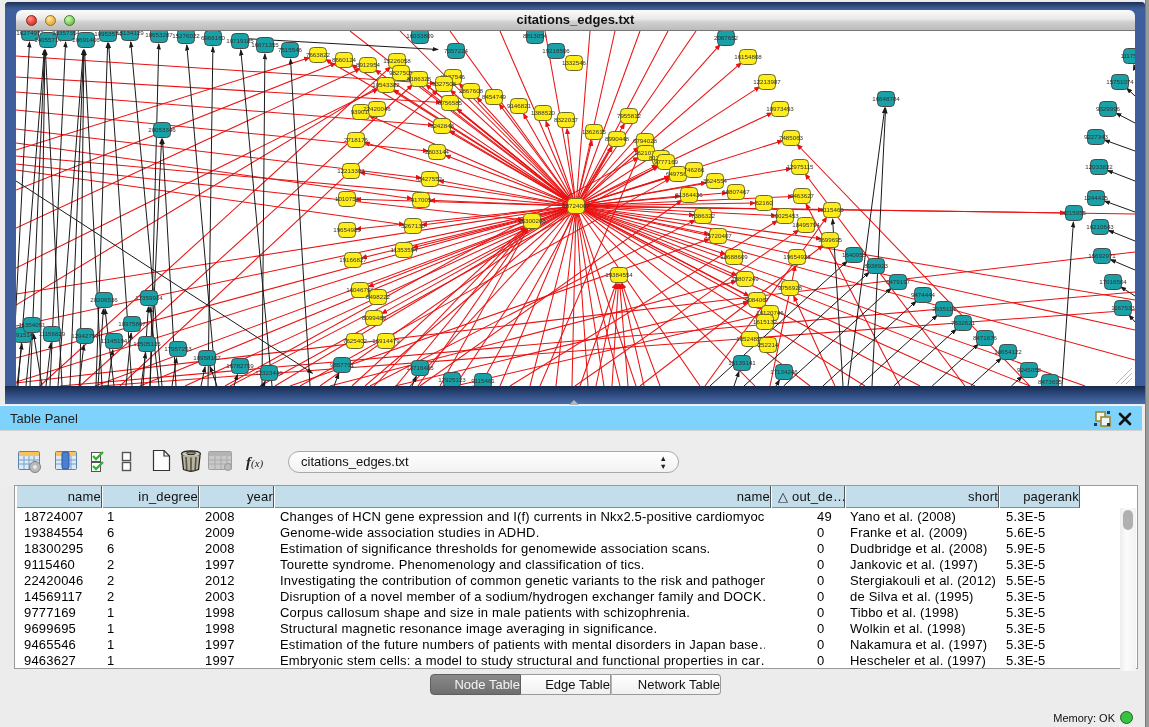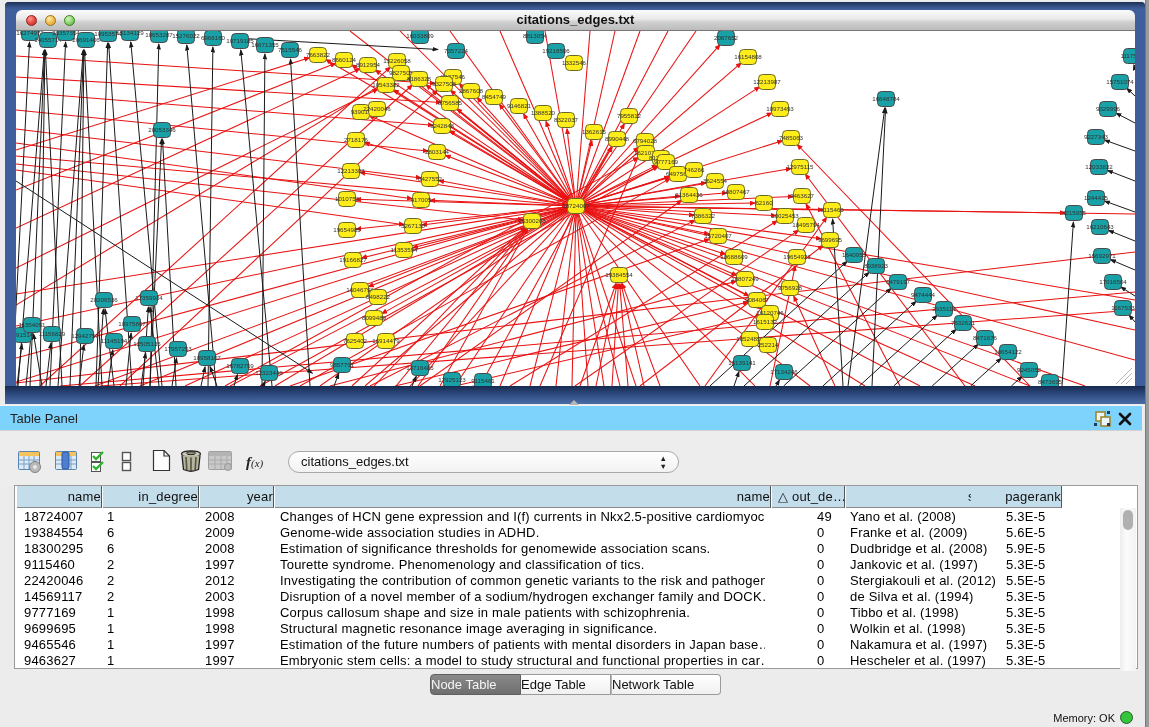--- a/index.html
+++ b/index.html
@@ -25,26 +25,26 @@
 #thead{position:absolute;left:2px;top:0;width:1105px;height:23px;background:#fff}
 #thead span{position:absolute;top:0;height:22px;line-height:22px;border-bottom:1px solid #8a8a8a;text-align:right;text-indent:14px;font-size:13px;letter-spacing:.2px;color:#111;border-right:1px solid #555;overflow:hidden;white-space:nowrap;background:#c3ddeb}
 #tbody{position:absolute;left:2px;top:23px;width:1103px;height:160px;overflow:hidden}
 .tr{position:relative;height:16px;line-height:16px;font-size:13px;letter-spacing:.2px;color:#000;white-space:nowrap}
 .tr span{position:absolute;top:0;height:16px;overflow:hidden}
 .c0{left:7px;width:79px}.c1{left:90px;width:95px}.c2{left:188px;width:72px}
 .c3{left:263px;width:485px}.c4{left:800px;width:72px}.c5{left:833px;width:153px}
 .c6{left:989px;width:92px}
 #h0{left:0;width:85px;background:#e2e2e2}#h1{left:86px;width:96px}#h2{left:183px;width:74px}
 #h3{left:258px;width:496px}#h4{left:755px;width:73px}#h5{left:829px;width:153px}
-#h6{left:954px;width:91px}
+#h6{left:983px;width:80px}
 #h4{text-align:left!important;text-indent:6px!important}
 #vscroll{position:absolute;right:1px;top:22px;width:16px;height:163px;background:linear-gradient(90deg,#ededed,#fbfbfb 40%,#f2f2f2)}
 #vthumb{position:absolute;left:3px;top:2px;width:10px;height:20px;background:#b0b0b0;border-radius:5px}
 #tabs{position:absolute;left:430px;top:270px;height:21px;font-size:13px}
-.seg{position:absolute;top:0;height:21px;line-height:20px;text-align:left;border:1px solid #9a9a9a;background:linear-gradient(180deg,#fff,#f0f0f0);color:#111}
+.seg{position:absolute;top:0;height:21px;line-height:20px;text-align:right;border:1px solid #9a9a9a;background:linear-gradient(180deg,#fff,#f0f0f0);color:#111}
 #seg0{left:0;width:91px;border-radius:4px 0 0 4px;background:linear-gradient(180deg,#8a8a8a,#6e6e6e);color:#f5f5f5;border-color:#5f5f5f}
 #seg1{left:91px;width:90px;border-left:none}
 #seg2{left:181px;width:110px;border-radius:0 4px 4px 0;border-left:1px solid #b5b5b5}
 #memory{position:absolute;right:27px;top:308px;font-size:11px;color:#111}
 #memdot{position:absolute;right:9px;top:307px;width:13px;height:13px;border-radius:50%;background:#35c53c;border:1px solid #2a5a2a}
 .icon{position:absolute;top:18px}
 </style></head><body>
 <div id="app">
   <div id="win">
       <div class="btop"></div>
@@ -675,21 +675,21 @@
             <span class="c4">0</span>
             <span class="c5">Stergiakouli et al. (2012)</span>
             <span class="c6">5.5E-5</span>
           </div>
           <div class="tr">
             <span class="c0">14569117</span>
             <span class="c1">2</span>
             <span class="c2">2003</span>
             <span class="c3">Disruption of a novel member of a sodium/hydrogen exchanger family and DOCK…</span>
             <span class="c4">0</span>
-            <span class="c5">de Silva et al. (1994)</span>
+            <span class="c5">de Silva et al. (1995)</span>
             <span class="c6">5.3E-5</span>
           </div>
           <div class="tr">
             <span class="c0">9777169</span>
             <span class="c1">1</span>
             <span class="c2">1998</span>
             <span class="c3">Corpus callosum shape and size in male patients with schizophrenia.</span>
             <span class="c4">0</span>
             <span class="c5">Tibbo et al. (1998)</span>
             <span class="c6">5.3E-5</span>

